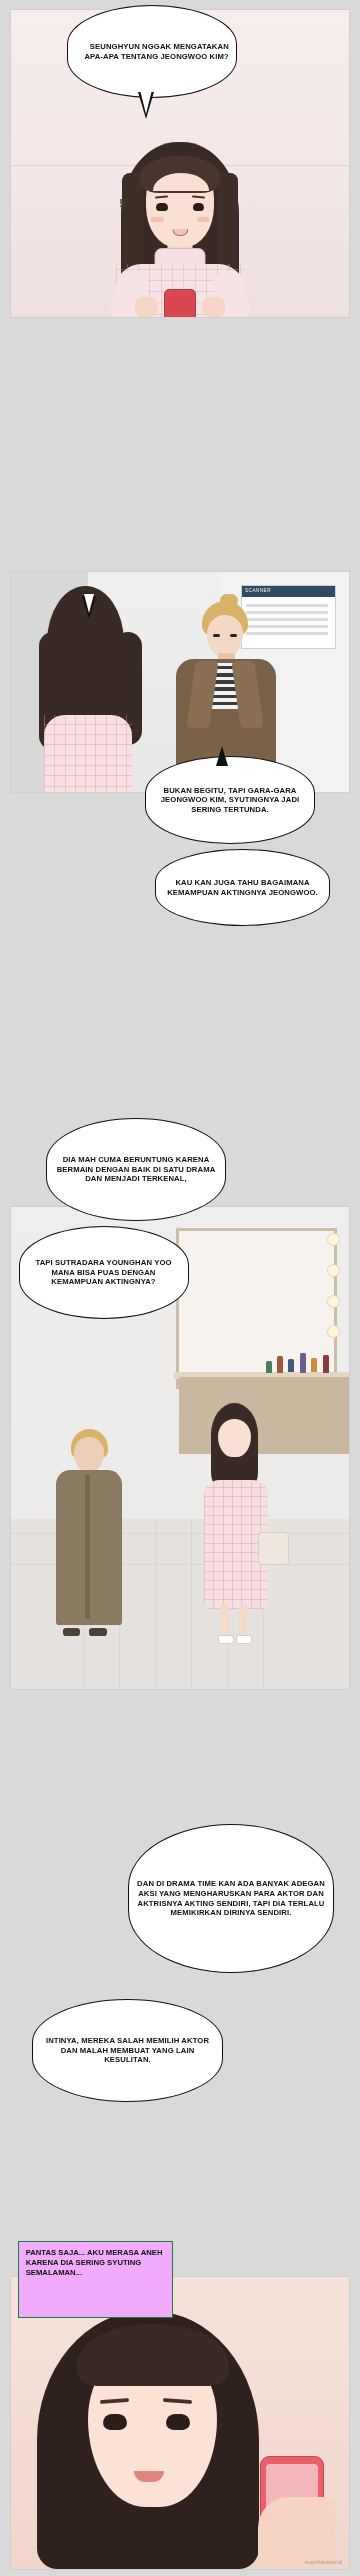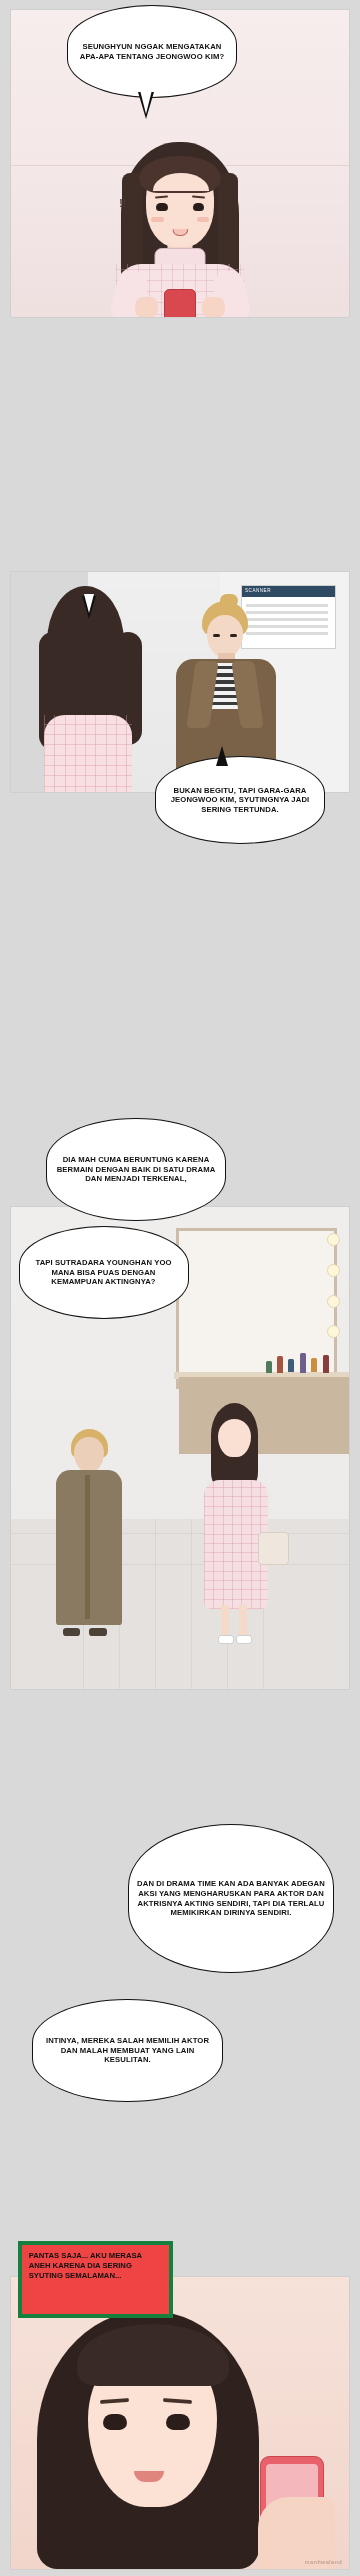--- a/index.html
+++ b/index.html
@@ -53,22 +53,22 @@
   }
   .tail {
     position: absolute;
     width: 0;
     height: 0;
     z-index: 41;
   }
 
   .caption-box {
     position: absolute;
-    background: #ef4444;
-    border: 4px solid #15803d;
+    background: #f0abfc;
+    border: 1px solid #15803d;
     box-sizing: border-box;
     padding: 6.2px 7.2px;
     z-index: 45;
   }
   .caption-box .txt {
     font-size: 7.7px;
     line-height: 1.3;
     color: #111;
     font-weight: 700;
     text-transform: uppercase;
@@ -457,21 +457,21 @@
       <div class="s1-arm r"></div>
       <div class="s1-phone"></div>
       <div class="s1-hand l"></div>
       <div class="s1-hand r"></div>
       <div class="s1-spark">
         <span>!!</span>
       </div>
     </div>
   </div>
 
-  <div class="bubble" id="bubble1" style="left:67px; top:5.2px; width:170px; height:93px;">
+  <div class="bubble" id="bubble1" style="left:67px; top:5.2px; width:170px; height:93px;text-align:right;">
     <div class="txt">SEUNGHYUN NGGAK MENGATAKAN APA-APA TENTANG JEONGWOO KIM?</div>
   </div>
   <div class="tail" style="left:138px; top:92px;
        border-left:8.2px solid transparent; border-right:8.2px solid transparent;
        border-top:27px solid #111;"></div>
   <div class="tail" style="left:140px; top:90px;
        border-left:6.2px solid transparent; border-right:6.2px solid transparent;
        border-top:24px solid #fff;"></div>
 
   <div class="panel" id="panel2">
@@ -511,27 +511,30 @@
     </div>
   </div>
 
   <div class="tail" style="left:82px; top:596px;
        border-left:7.2px solid transparent; border-right:7.2px solid transparent;
        border-top:23px solid #111;"></div>
   <div class="tail" style="left:84px; top:594px;
        border-left:5.2px solid transparent; border-right:5.2px solid transparent;
        border-top:19.6px solid #fff;"></div>
 
-  <div class="bubble" id="bubble3" style="left:155px; top:756px; width:170px; height:88px;">
+  <div class="bubble" id="bubble3" style="left:145px; top:756px; width:170px; height:88px;">
     <div class="txt">BUKAN BEGITU, TAPI GARA-GARA JEONGWOO KIM, SYUTINGNYA JADI SERING TERTUNDA.</div>
   </div>
   <div class="tail" style="left:216px; top:746px;
        border-left:6.2px solid transparent; border-right:6.2px solid transparent;
        border-bottom:20.6px solid #111;"></div>
 
+  <div class="bubble" id="bubble4" style="left:155px; top:849px; width:175px; height:77px;">
+    <div class="txt">KAU KAN JUGA TAHU BAGAIMANA KEMAMPUAN AKTINGNYA JEONGWOO.</div>
+  </div>
 
   <div class="panel" id="panel3">
     <div class="s3-floor"></div>
     <div class="s3-mirror"></div>
     <div class="s3-bulb" style="right:9.3px; top:26px;"></div>
     <div class="s3-bulb" style="right:9.3px; top:57px;"></div>
     <div class="s3-bulb" style="right:9.3px; top:88px;"></div>
     <div class="s3-bulb" style="right:9.3px; top:118px;"></div>
     <div class="s3-counter-top"></div>
     <div class="s3-counter"></div>

